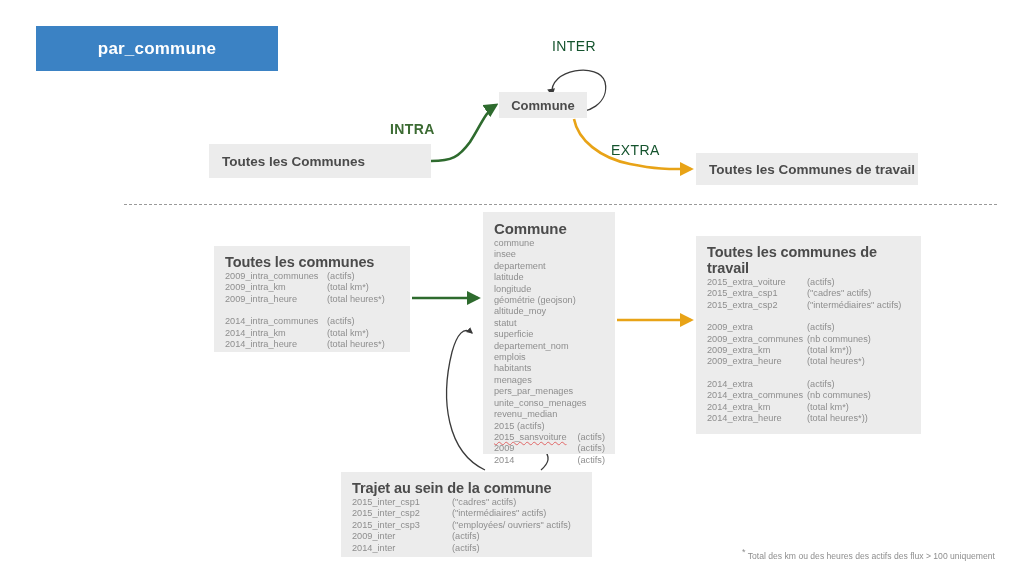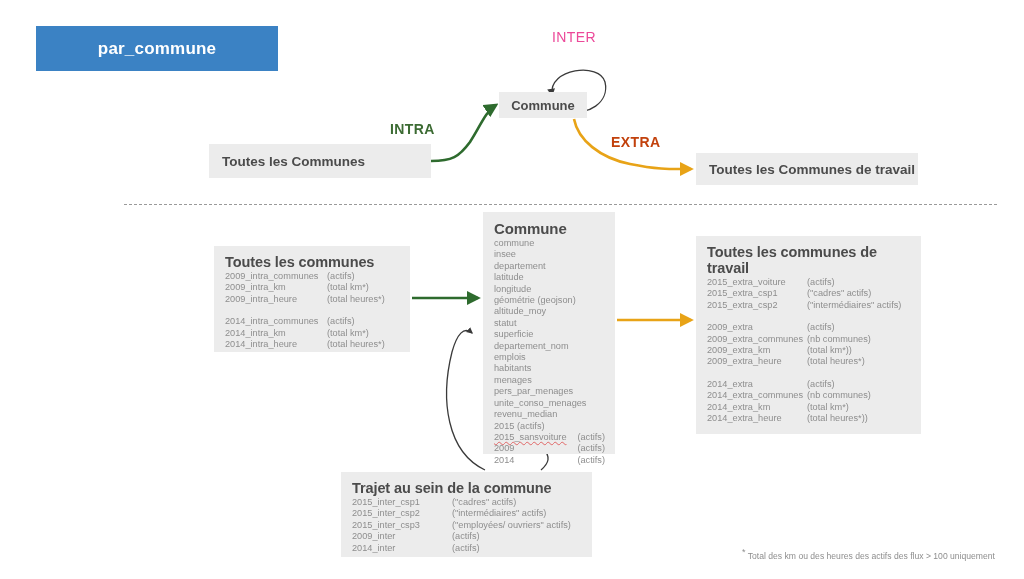--- a/index.html
+++ b/index.html
@@ -30,23 +30,23 @@
     color:#4b4b4b;font-weight:bold;
   }
   #node-toutes-communes{left:209px;top:144px;width:222px;height:34px;font-size:13.5px;}
   #node-commune{left:499px;top:92px;width:88px;height:26px;font-size:13px;justify-content:center;}
   #node-communes-travail{left:696px;top:153px;width:222px;height:32px;font-size:13.5px;}
   .node .lbl{padding-left:13px;}
   #node-commune .lbl{padding-left:0;}
 
   
   .edge-label{position:absolute;font-size:14px;letter-spacing:.4px;}
-  #label-inter{left:552px;top:29px;color:#ec4899;}
+  #label-inter{left:552px;top:38px;color:#14532d;}
   #label-intra{left:390px;top:121px;color:#3c6b33;font-weight:bold;}
-  #label-extra{left:611px;top:134px;color:#c2410c;font-weight:bold;}
+  #label-extra{left:611px;top:142px;color:#14532d;font-weight:normal;}
 
   
   .divider{
     position:absolute;left:124px;top:204px;width:873px;height:0;
     border-top:1.5px dashed #9a9a9a;
   }
 
   
   .card{
     position:absolute;background:#ececec;

